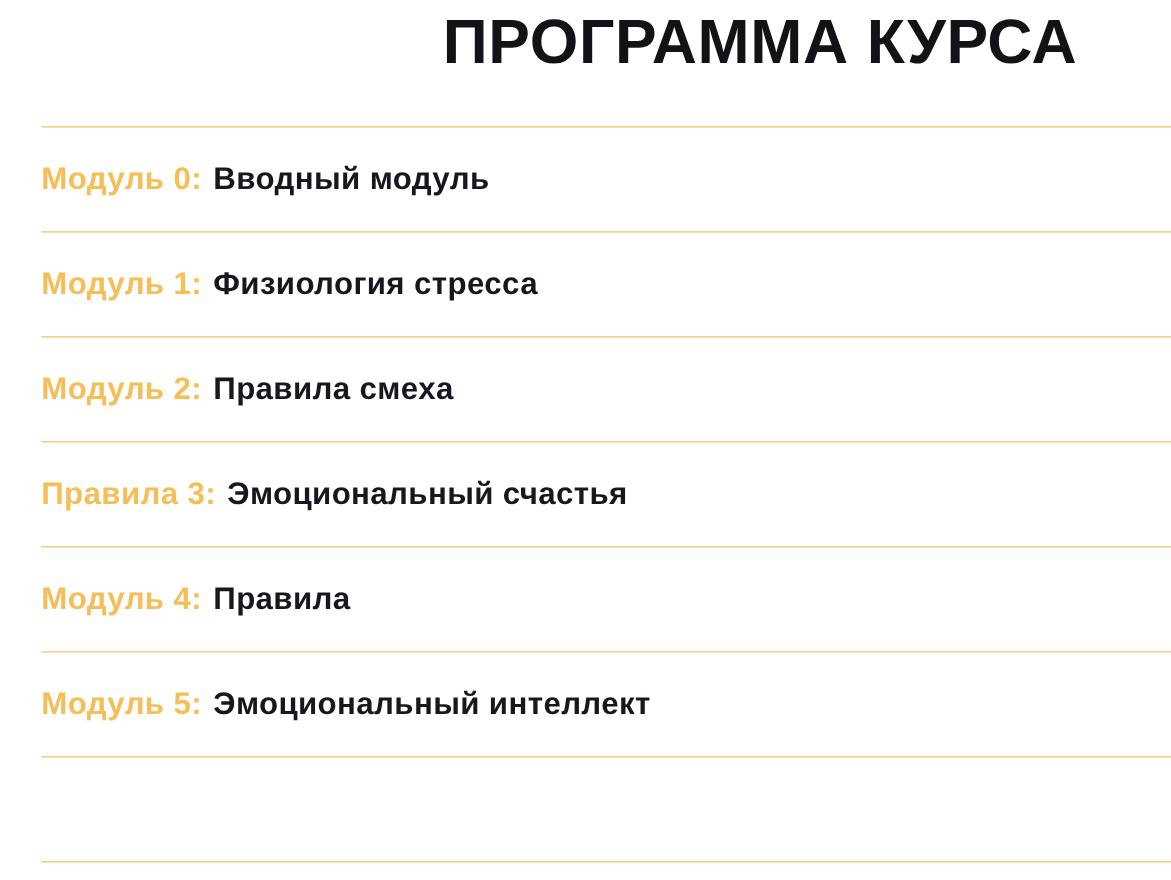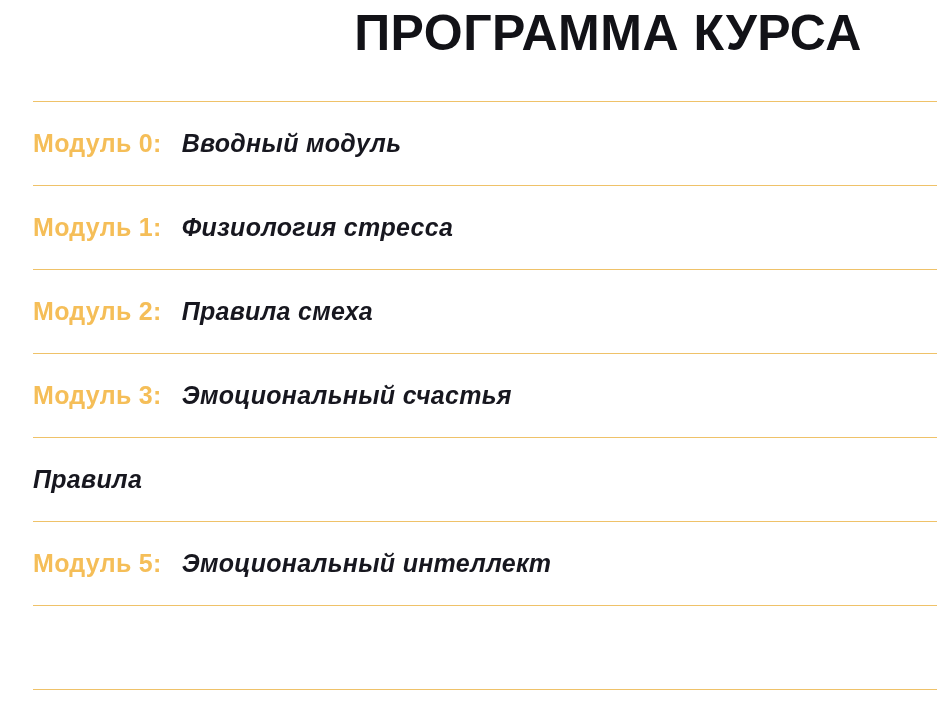--- a/index.html
+++ b/index.html
@@ -42,25 +42,24 @@
     display:flex;
     align-items:center;
     border-top:1px solid var(--divider);
     font-size:25px;
     font-weight:700;
     letter-spacing:.3px;
     white-space:nowrap;
   }
   .module-label{
     color:var(--accent);
-    margin-right:20px;
+    margin-right:9px;
   }
   .module-title{
     color:var(--text-dark);
-    font-style:italic;
   }
   .bottom-divider{
     height:0;
     border-top:1px solid var(--divider);
   }
 </style>
 </head>
 <body>
 
 <div class="container">
@@ -78,25 +77,26 @@
       <span class="module-label">Модуль 1:</span>
       <span class="module-title">Физиология стресса</span>
     </div>
 
     <div class="module-row">
       <span class="module-label">Модуль 2:</span>
       <span class="module-title">Правила смеха</span>
     </div>
 
     <div class="module-row">
-      <span class="module-label">Модуль 3:</span>
+      <span class="module-label">Правила 3:</span>
       <span class="module-title">Эмоциональный счастья</span>
     </div>
 
     <div class="module-row">
+      <span class="module-label">Модуль 4:</span>
       <span class="module-title">Правила</span>
     </div>
 
     <div class="module-row">
       <span class="module-label">Модуль 5:</span>
       <span class="module-title">Эмоциональный интеллект</span>
     </div>
 
     <div class="module-row">
     </div>

